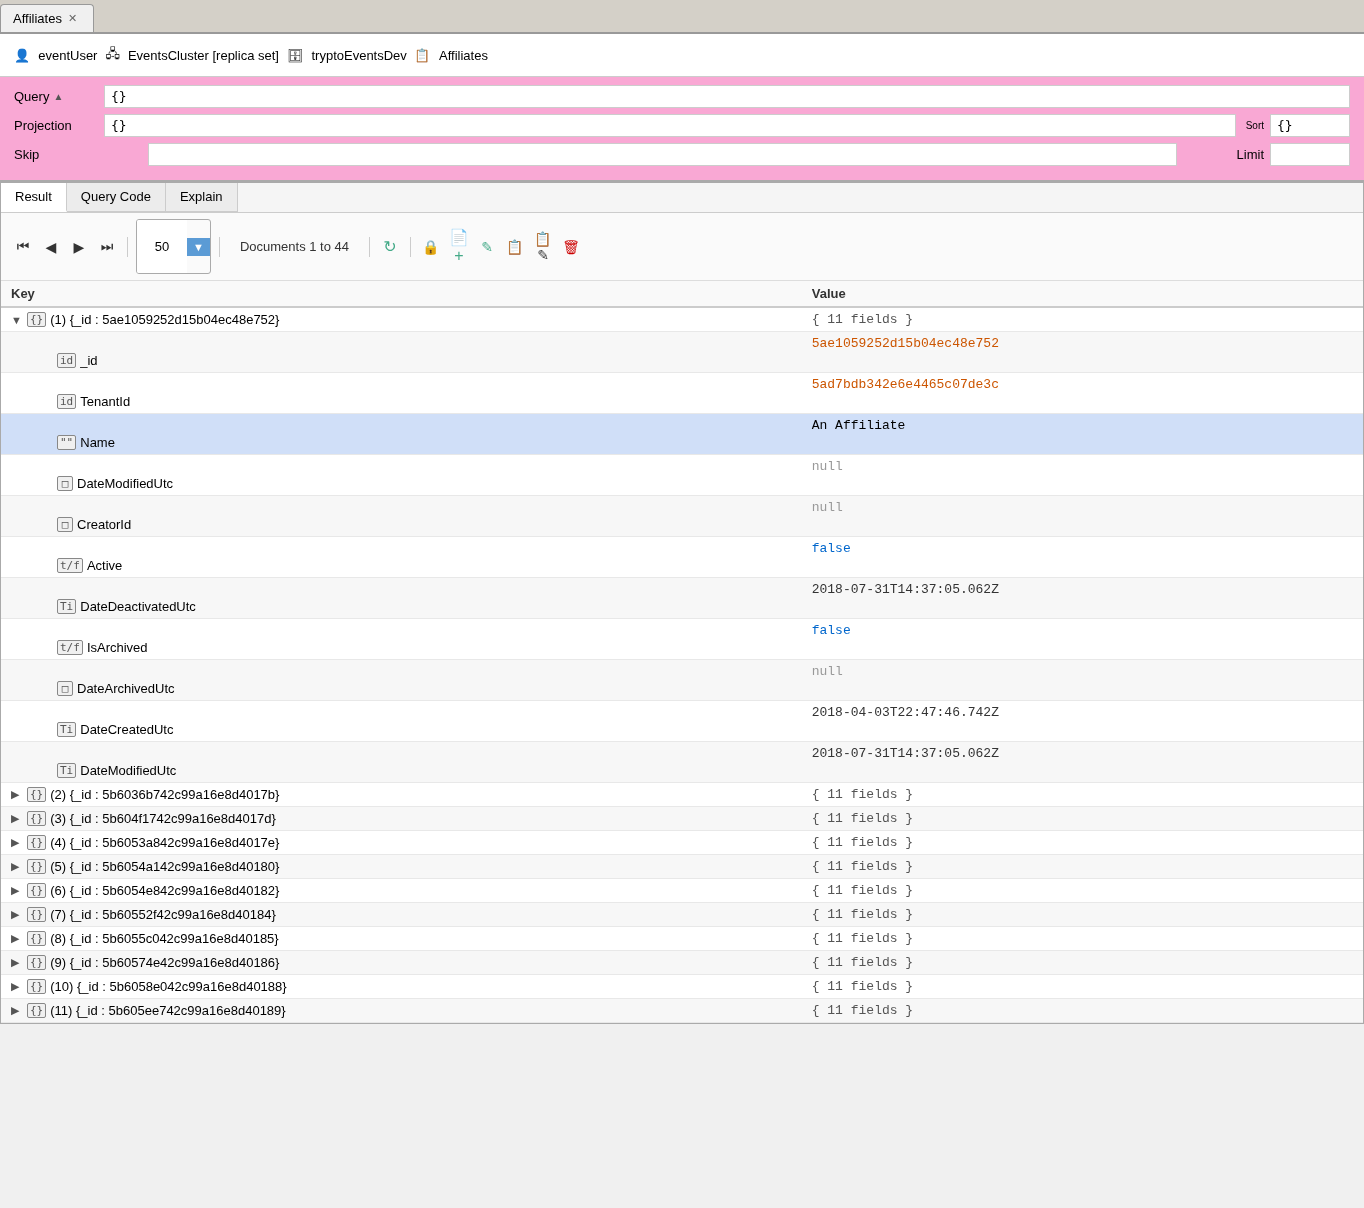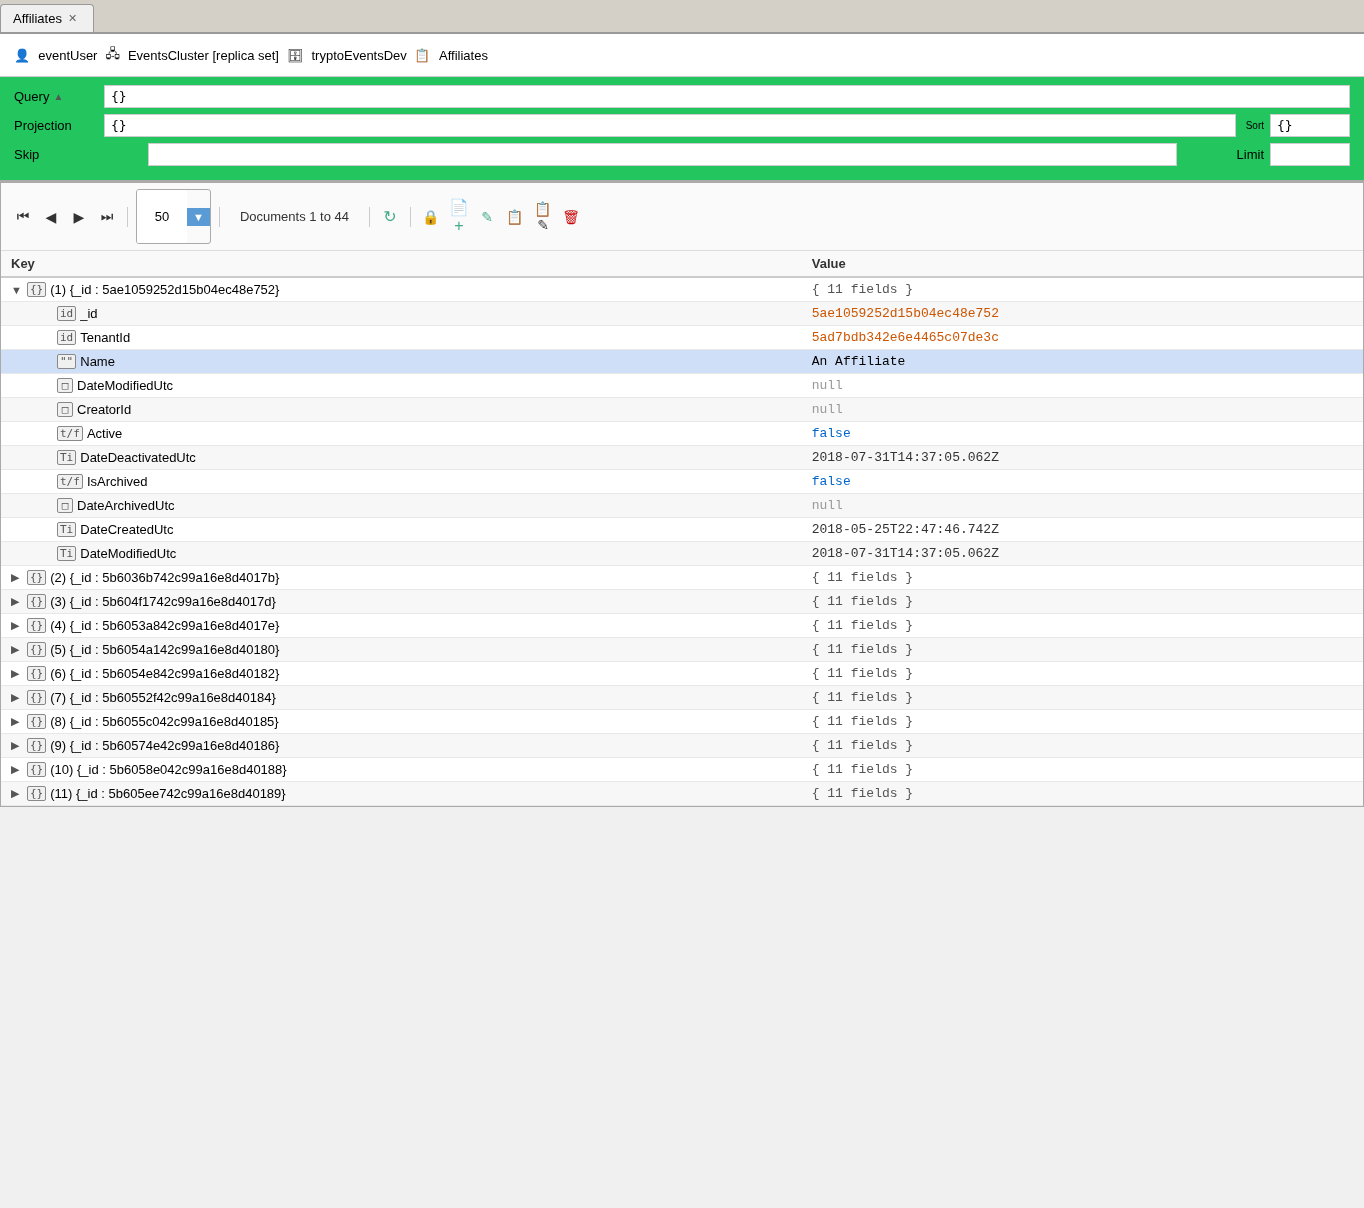--- a/index.html
+++ b/index.html
@@ -7,21 +7,21 @@
 
     
     .tab-bar { display: flex; background: #d4d0c8; border-bottom: 2px solid #999; padding-top: 4px; }
     .tab { display: flex; align-items: center; gap: 6px; padding: 6px 16px 6px 12px; background: #f0f0f0; border: 1px solid #999; border-bottom: none; border-radius: 4px 4px 0 0; font-size: 13px; cursor: pointer; margin-right: 2px; }
     .tab .close-icon { font-size: 11px; color: #666; cursor: pointer; }
 
     
     .breadcrumb { display: flex; align-items: center; gap: 8px; padding: 10px 14px; background: #fff; border-bottom: 1px solid #ccc; font-size: 13px; }
 
     
-    .query-panel { background: #22c55e; border-bottom: 2px solid #aaa; padding: 8px 14px; }
+    .query-panel { background: #f9a8d4; border-bottom: 2px solid #aaa; padding: 8px 14px; }
     .query-row { display: flex; align-items: center; margin-bottom: 6px; }
     .query-label { width: 90px; font-size: 13px; display: flex; align-items: center; gap: 4px; }
     .query-input { flex: 1; border: 1px solid #ccc; padding: 3px 6px; font-size: 13px; font-family: monospace; background: #fff; }
     .query-sort-group { display: flex; align-items: center; gap: 6px; margin-left: 10px; }
     .sort-label { font-size: 10px; }
     .sort-input { width: 80px; border: 1px solid #ccc; padding: 3px 6px; font-size: 13px; font-family: monospace; }
     .skip-limit-row { display: flex; align-items: center; gap: 44px; }
     .skip-input { flex: 1; border: 1px solid #ccc; padding: 3px 6px; font-size: 13px; }
     .limit-group { display: flex; align-items: center; gap: 6px; margin-left: 16px; }
     .limit-label { font-size: 13px; }
@@ -52,21 +52,21 @@
     .key-cell { display: flex; align-items: center; gap: 4px; white-space: nowrap; }
     .expand-icon { cursor: pointer; font-size: 11px; color: #555; width: 12px; }
     .field-icon { font-size: 11px; border: 1px solid #888; border-radius: 2px; padding: 0 2px; color: #555; background: #f0f0f0; font-family: monospace; display: inline-block; min-width: 16px; text-align: center; }
     .value-cell { font-family: Liberation Mono, monospace; font-size: 12px; }
     .null-val { color: #999; }
     .bool-val { color: #0066cc; }
     .date-val { color: #333; }
     .id-val { color: #cc5500; }
     .fields-val { color: #555; }
 
-    .indent-1 { padding-left: 30px; }
+    .indent-1 { padding-left: 30px; margin-top: 17px; }
   </style>
 </head>
 <body>
 
 <div class="tab-bar">
   <div class="tab">
     <span>Affiliates</span>
     <span class="close-icon">✕</span>
   </div>
 </div>
@@ -107,20 +107,25 @@
     <input class="skip-input" value="" style="">
     <div class="limit-group">
       <span class="limit-label">Limit</span>
       <input class="limit-input" value="" style="">
     </div>
   </div>
 </div>
 
 <div class="result-panel">
 
+  <div class="result-tabs">
+    <div class="result-tab active">Result</div>
+    <div class="result-tab">Query Code</div>
+    <div class="result-tab">Explain</div>
+  </div>
 
   <div class="toolbar">
     <button class="toolbar-btn" title="First">⏮</button>
     <button class="toolbar-btn" title="Previous">◀</button>
     <button class="toolbar-btn" title="Next">▶</button>
     <button class="toolbar-btn" title="Last">⏭</button>
     <div class="toolbar-separator"></div>
     <div class="page-select">
       <input type="text" value="50" style="">
       <button class="page-select-arrow">▼</button>
@@ -247,21 +252,21 @@
           <td class="value-cell null-val">null</td>
         </tr>
         <tr>
           <td>
             <div class="key-cell indent-1">
               <span style="width: 12px; display: inline-block;"></span>
               <span class="field-icon">Ti</span>
               <span>DateCreatedUtc</span>
             </div>
           </td>
-          <td class="value-cell date-val">2018-05-25T22:47:46.742Z</td>
+          <td class="value-cell date-val">2018-04-03T22:47:46.742Z</td>
         </tr>
         <tr>
           <td>
             <div class="key-cell indent-1">
               <span style="width: 12px; display: inline-block;"></span>
               <span class="field-icon">Ti</span>
               <span>DateModifiedUtc</span>
             </div>
           </td>
           <td class="value-cell date-val">2018-07-31T14:37:05.062Z</td>

